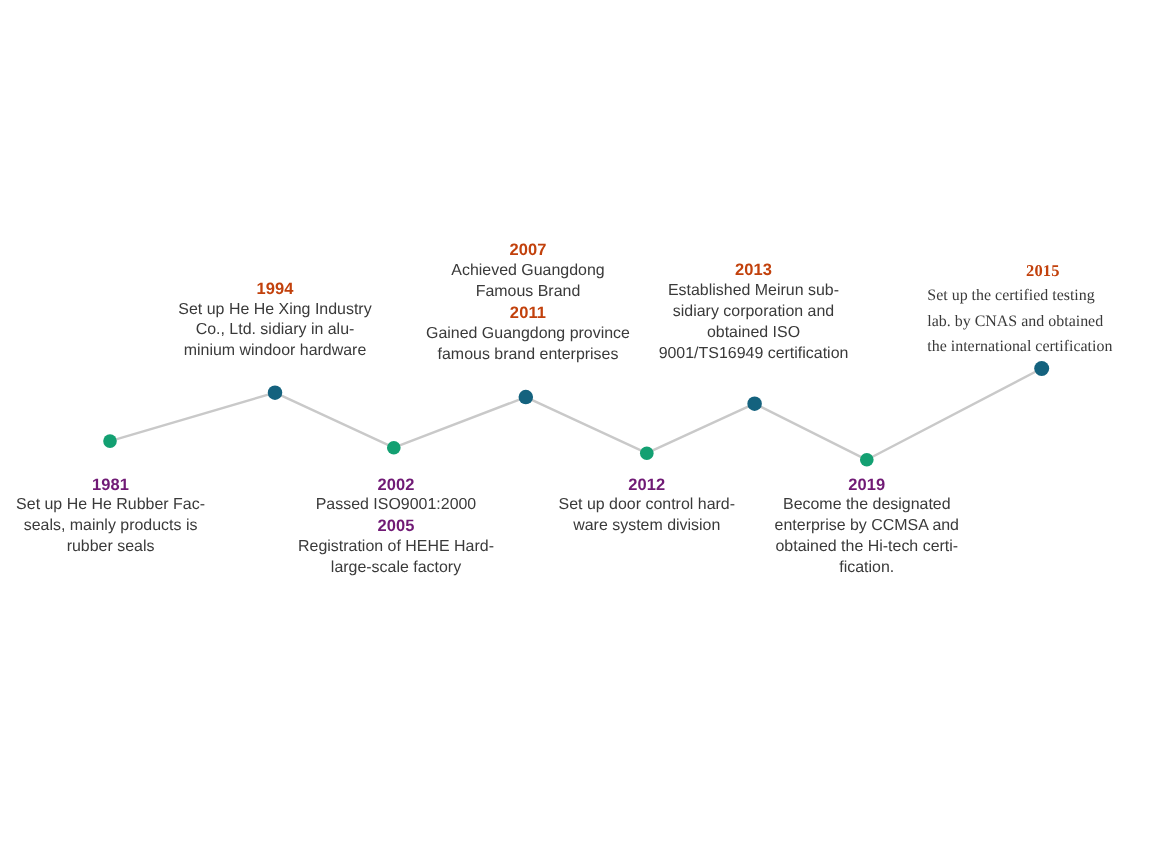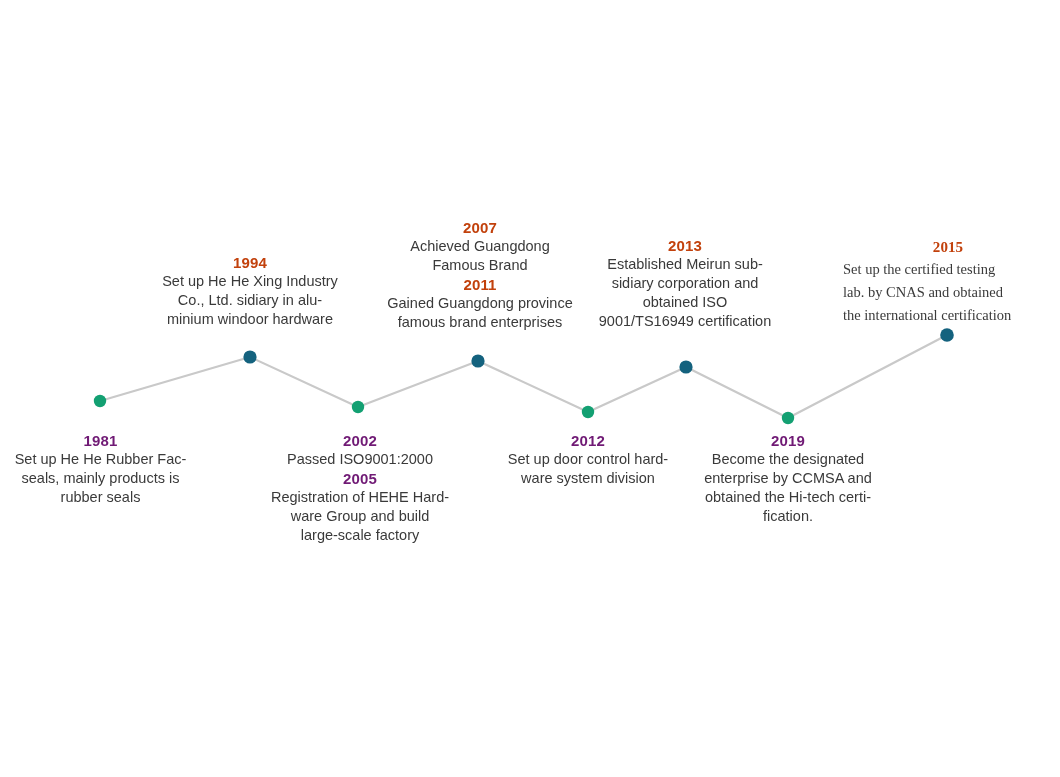--- a/index.html
+++ b/index.html
@@ -86,21 +86,20 @@
   </div>
 
   <div class="entry-block align-center" style="left:265px; top:431px; width:190px;">
     <div class="entry-year year-green">2002</div>
     <div class="entry-desc">
       <div>Passed ISO9001:2000</div>
     </div>
     <div class="entry-year year-green">2005</div>
     <div class="entry-desc">
       <div>Registration of HEHE Hard-</div>
-      <div>ware Group and build</div>
       <div>large-scale factory</div>
     </div>
   </div>
 
   <div class="entry-block align-center" style="left:383px; top:218px; width:194px;">
     <div class="entry-year year-blue">2007</div>
     <div class="entry-desc">
       <div>Achieved Guangdong</div>
       <div>Famous Brand</div>
     </div>

